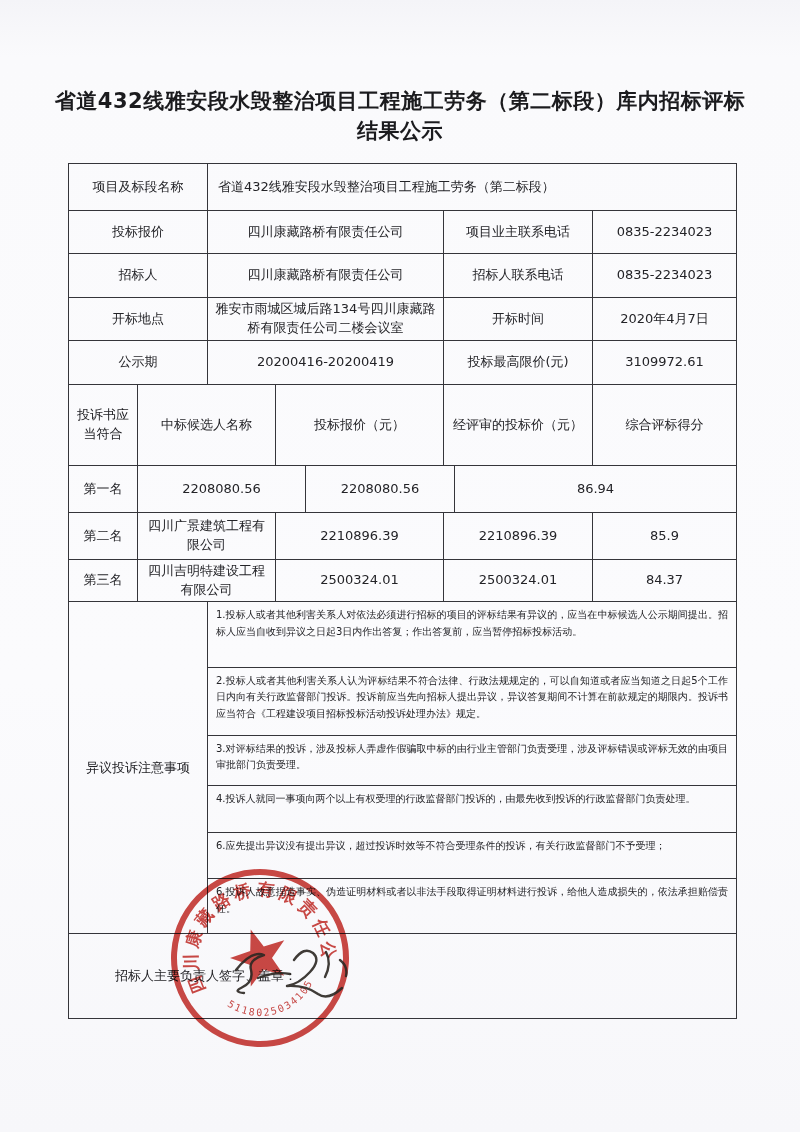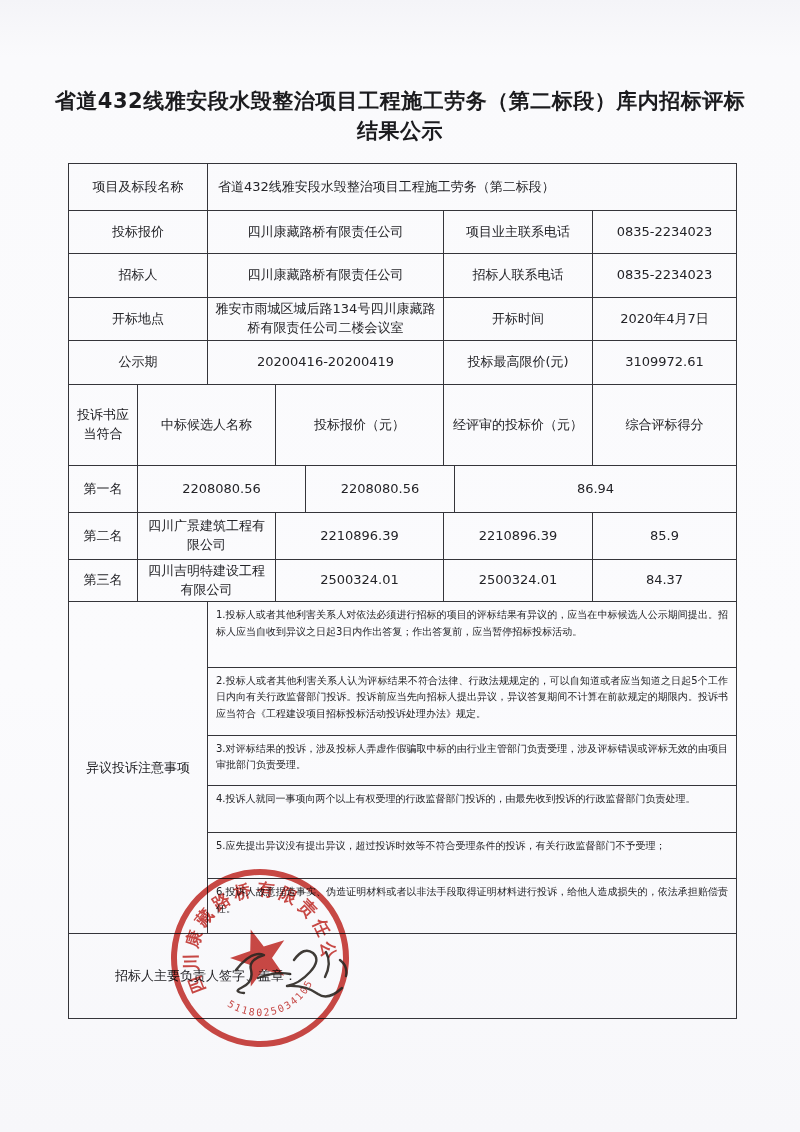--- a/index.html
+++ b/index.html
@@ -137,21 +137,21 @@
       <div class="cell c-score">84.37</div>
     </div>
 
     <div class="obj-wrap">
       <div class="obj-label">异议投诉注意事项</div>
       <div class="obj-clauses">
         <div class="clause ch66">1.投标人或者其他利害关系人对依法必须进行招标的项目的评标结果有异议的，应当在中标候选人公示期间提出。招标人应当自收到异议之日起3日内作出答复；作出答复前，应当暂停招标投标活动。</div>
         <div class="clause ch68">2.投标人或者其他利害关系人认为评标结果不符合法律、行政法规规定的，可以自知道或者应当知道之日起5个工作日内向有关行政监督部门投诉。投诉前应当先向招标人提出异议，异议答复期间不计算在前款规定的期限内。投诉书应当符合《工程建设项目招标投标活动投诉处理办法》规定。</div>
         <div class="clause ch51">3.对评标结果的投诉，涉及投标人弄虚作假骗取中标的由行业主管部门负责受理，涉及评标错误或评标无效的由项目审批部门负责受理。</div>
         <div class="clause ch47">4.投诉人就同一事项向两个以上有权受理的行政监督部门投诉的，由最先收到投诉的行政监督部门负责处理。</div>
-        <div class="clause ch46">5.应先提出异议没有提出异议，超过投诉时效等不符合受理条件的投诉，有关行政监督部门不予受理；</div>
+        <div class="clause ch46">6.应先提出异议没有提出异议，超过投诉时效等不符合受理条件的投诉，有关行政监督部门不予受理；</div>
         <div class="clause ch54">6.投诉人故意捏造事实、伪造证明材料或者以非法手段取得证明材料进行投诉，给他人造成损失的，依法承担赔偿责任。</div>
       </div>
     </div>
 
     <div class="t-row h84 sig-row">
       <div class="sig-label">招标人主要负责人签字、盖章：</div>
     </div>
 
   </div>
 

